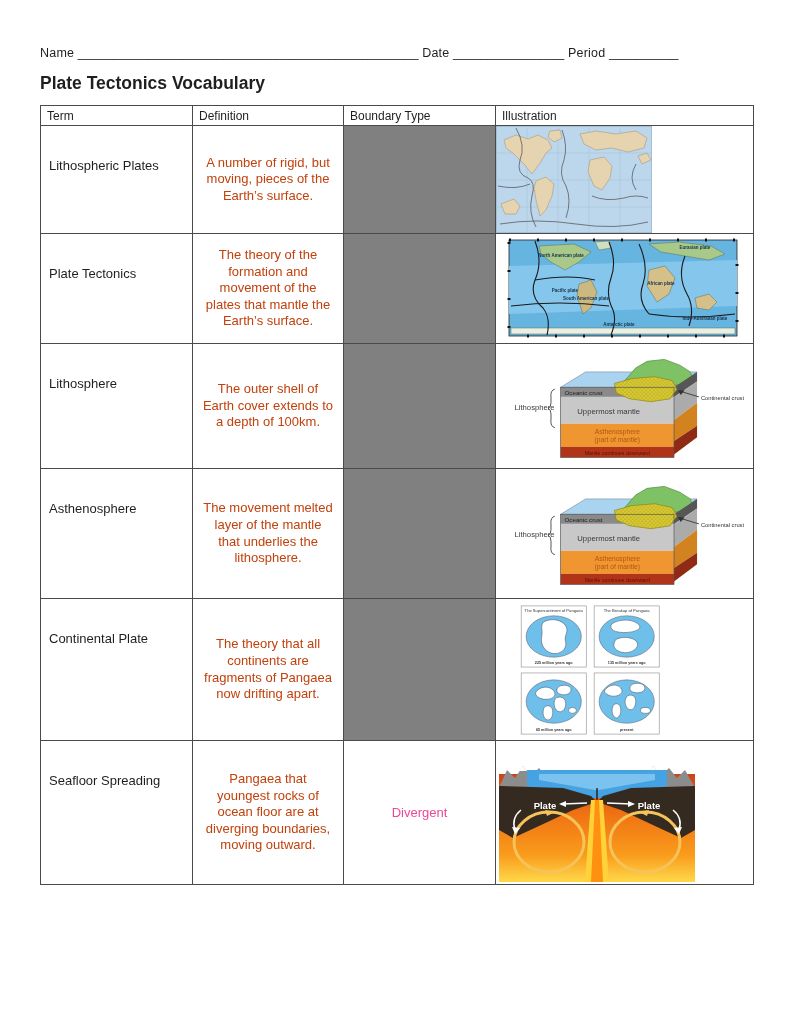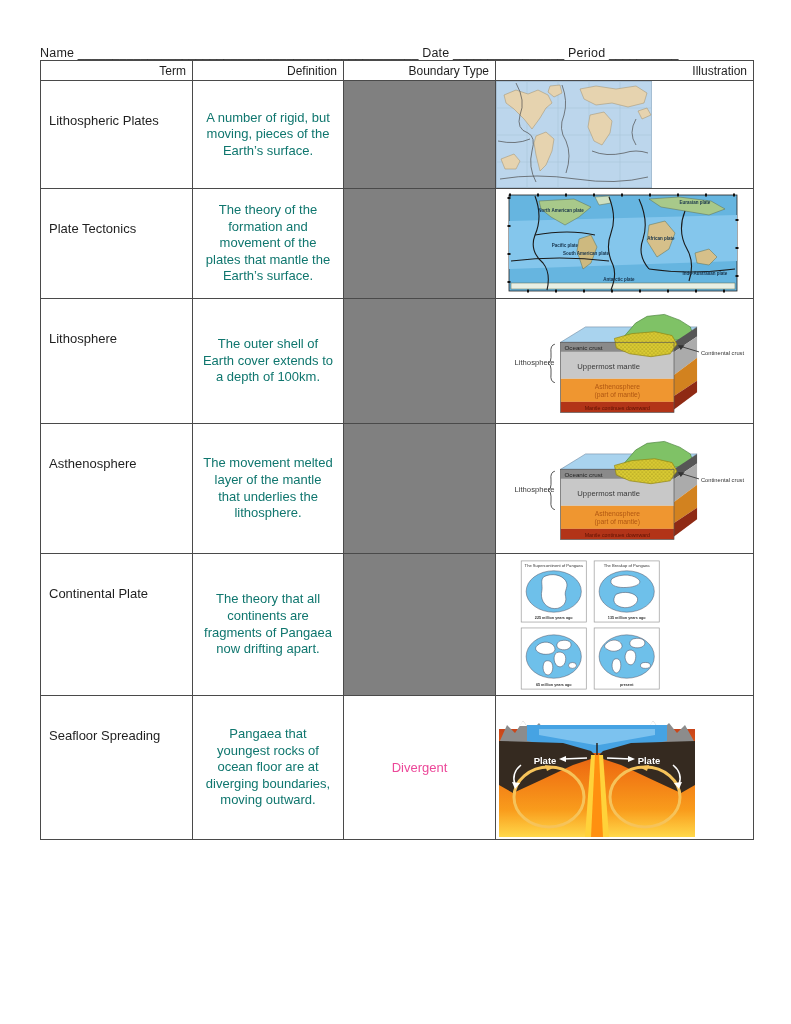--- a/index.html
+++ b/index.html
@@ -3,23 +3,23 @@
 <meta charset="utf-8">
 <style>
   html,body{margin:0;padding:0;background:#fff;}
   body{width:791px;height:1024px;font-family:"Liberation Sans",sans-serif;color:#1f1f1f;}
   .page{padding:46px 0 17px 40px;}
   .meta-line{font-size:12.5px;letter-spacing:.2px;white-space:nowrap;}
   .meta-line .blank{letter-spacing:0;}
   .doc-title{font-size:17.5px;font-weight:bold;margin:13px 0 11px 0;}
   table.vocab{border-collapse:collapse;table-layout:fixed;width:713px;}
   table.vocab th,table.vocab td{border:1px solid #4a4a4a;overflow:hidden;}
-  th.colhead{font-weight:400;font-size:12px;text-align:right;padding:2px 6px;height:15px;background:#fff;}
+  th.colhead{font-weight:400;font-size:12px;text-align:left;padding:2px 6px;height:15px;background:#fff;}
   td.term{vertical-align:top;padding:32px 6px 0 8px;font-size:13px;background:#fff;}
-  td.def{vertical-align:middle;text-align:center;color:#0f766e;font-size:13px;line-height:1.28;padding:0 9px;background:#fff;}
+  td.def{vertical-align:middle;text-align:center;color:#c2410c;font-size:13px;line-height:1.28;padding:0 9px;background:#fff;}
   td.btype{background:#808080;}
   td.btype.open{background:#fff;vertical-align:middle;text-align:center;color:#ec4899;font-size:13px;}
   td.illus{background:#fff;padding:0;vertical-align:middle;text-align:left;}
   td.illus.top{vertical-align:top;}
   td.illus svg{display:block;}
   .r1{height:107px;}.r2{height:110px;}.r3{height:125px;}.r4{height:130px;}.r5{height:142px;}.r6{height:144px;}
 </style>
 </head>
 <body>
 
@@ -27,20 +27,21 @@
 
   <div class="meta-line">
     <span>Name</span>
     <span class="blank">_________________________________________________</span>
     <span>Date</span>
     <span class="blank">________________</span>
     <span>Period</span>
     <span class="blank">__________</span>
   </div>
 
+  <div class="doc-title">Plate Tectonics Vocabulary</div>
 
   <table class="vocab">
     <colgroup>
         <col style="width:152px">
         <col style="width:151px">
         <col style="width:152px">
         <col style="width:258px">
       </colgroup>
     <tbody>
         <tr>

